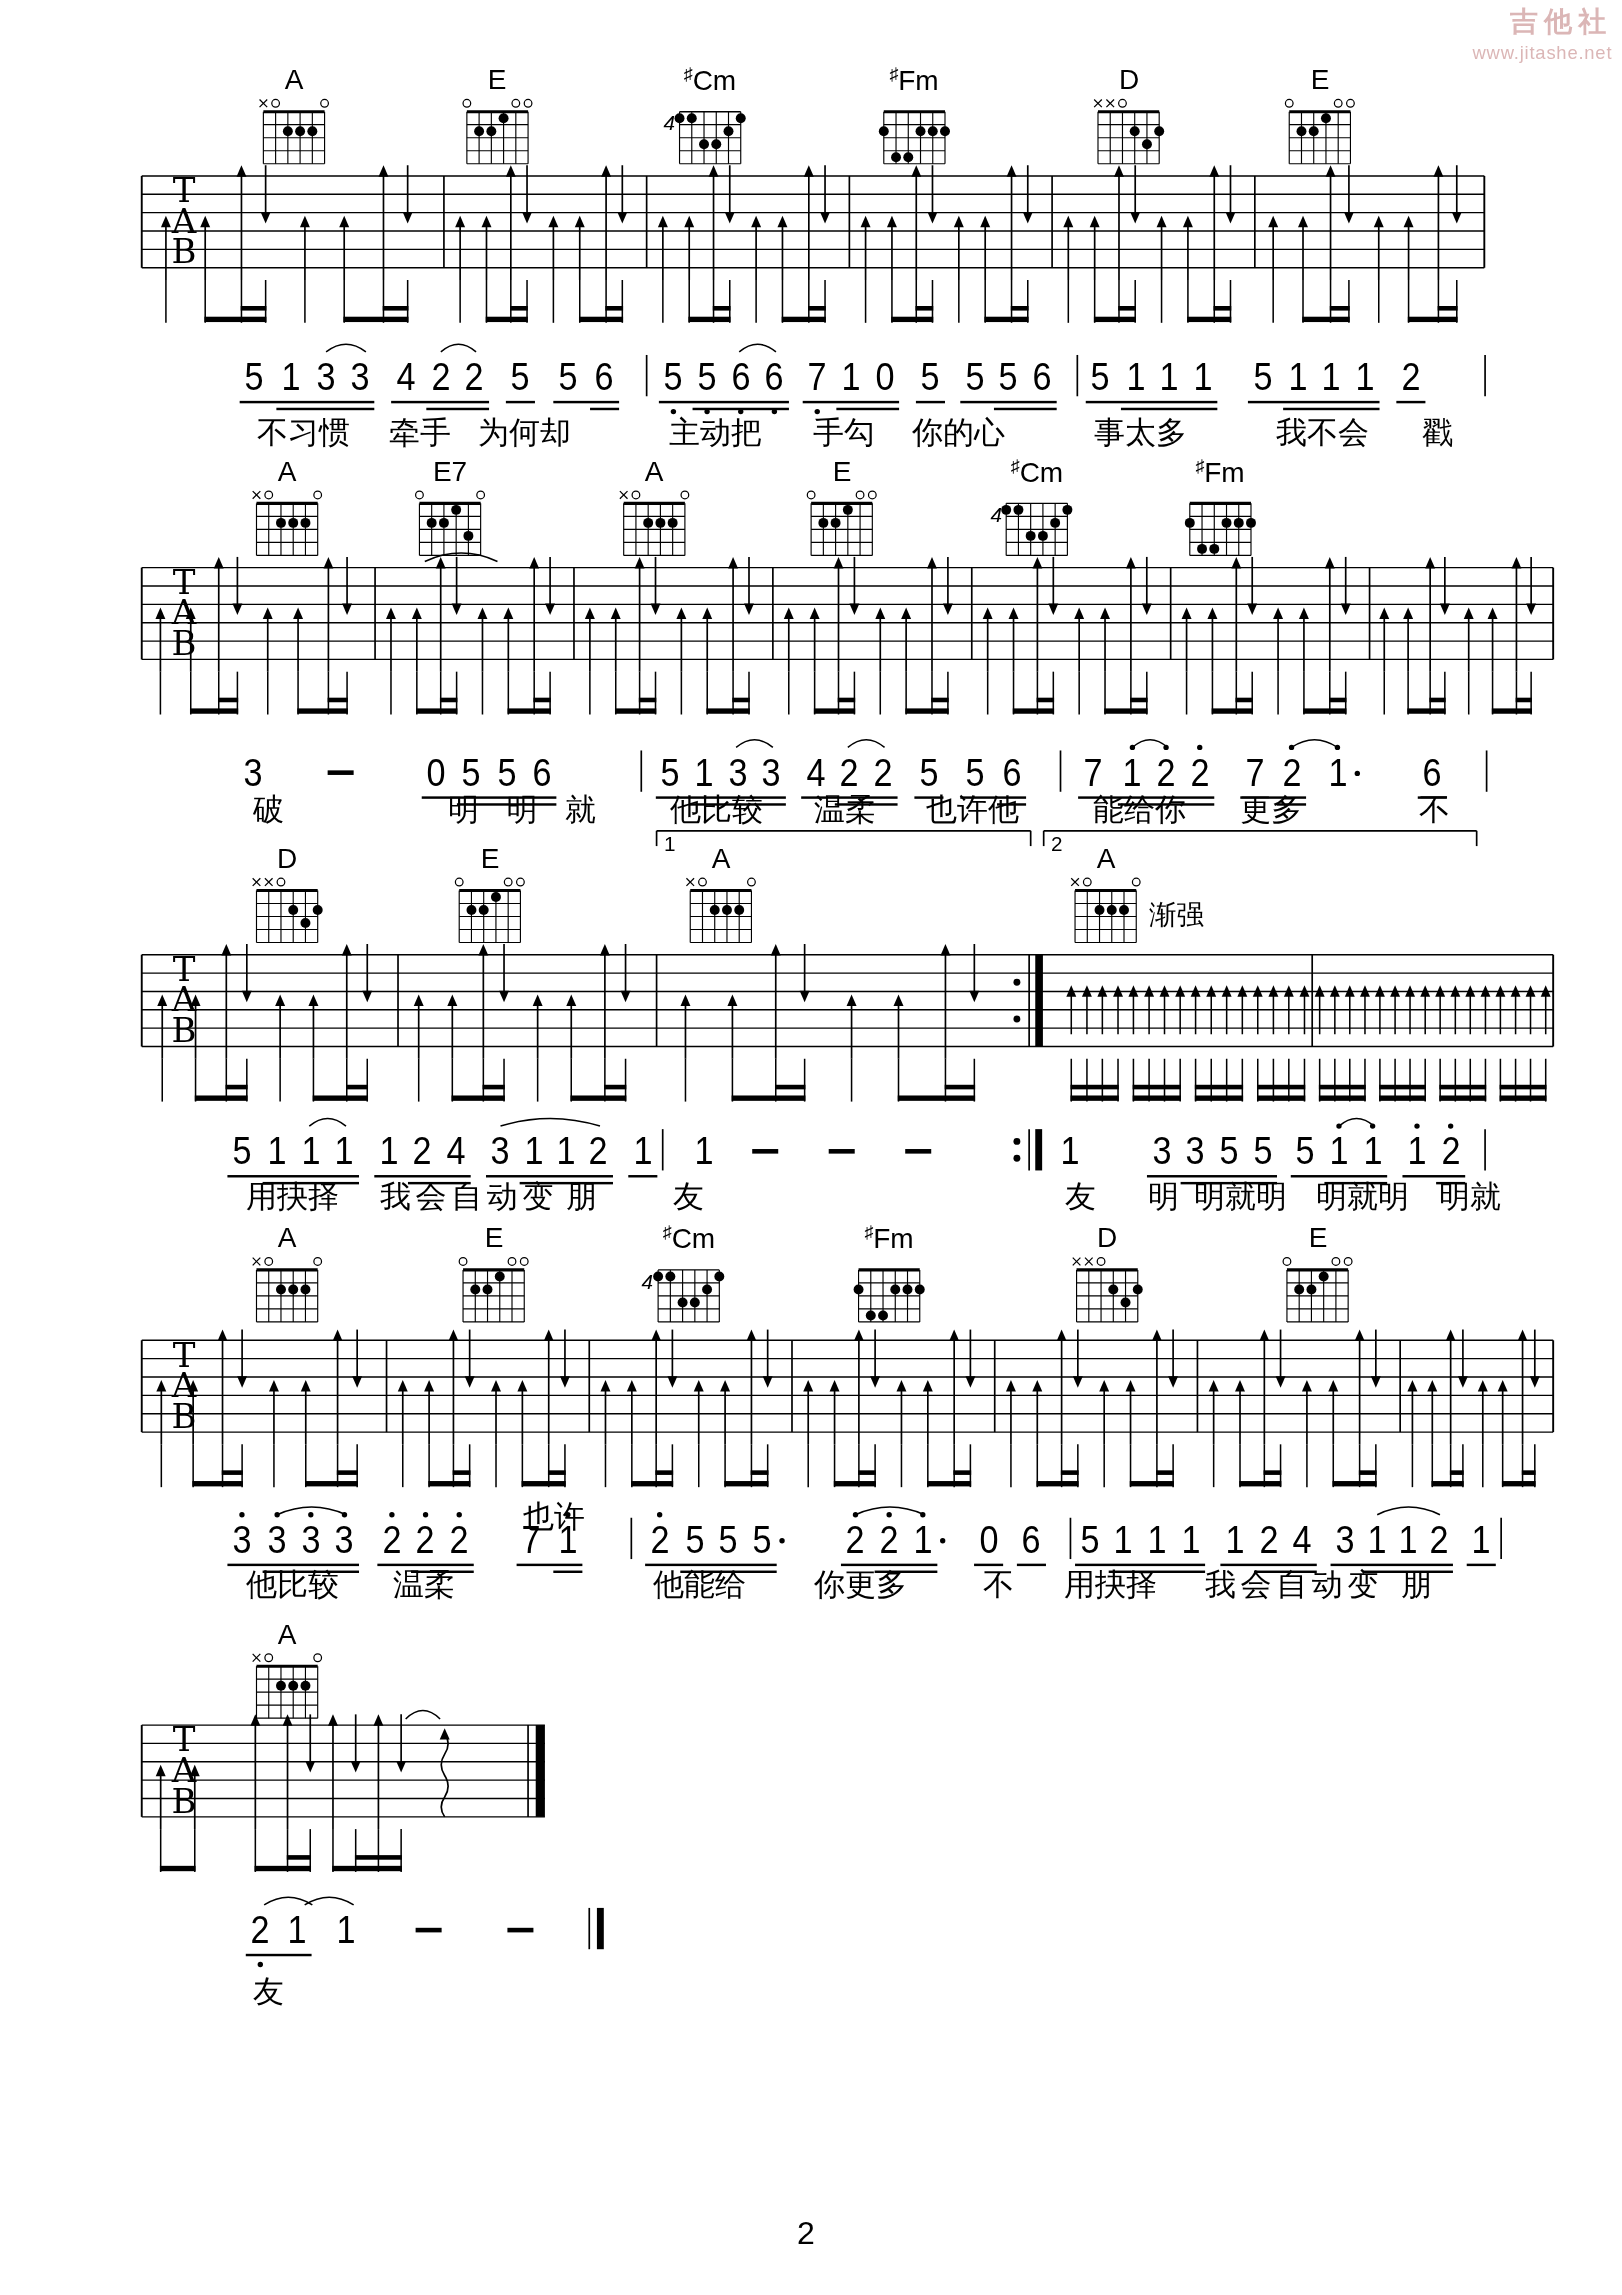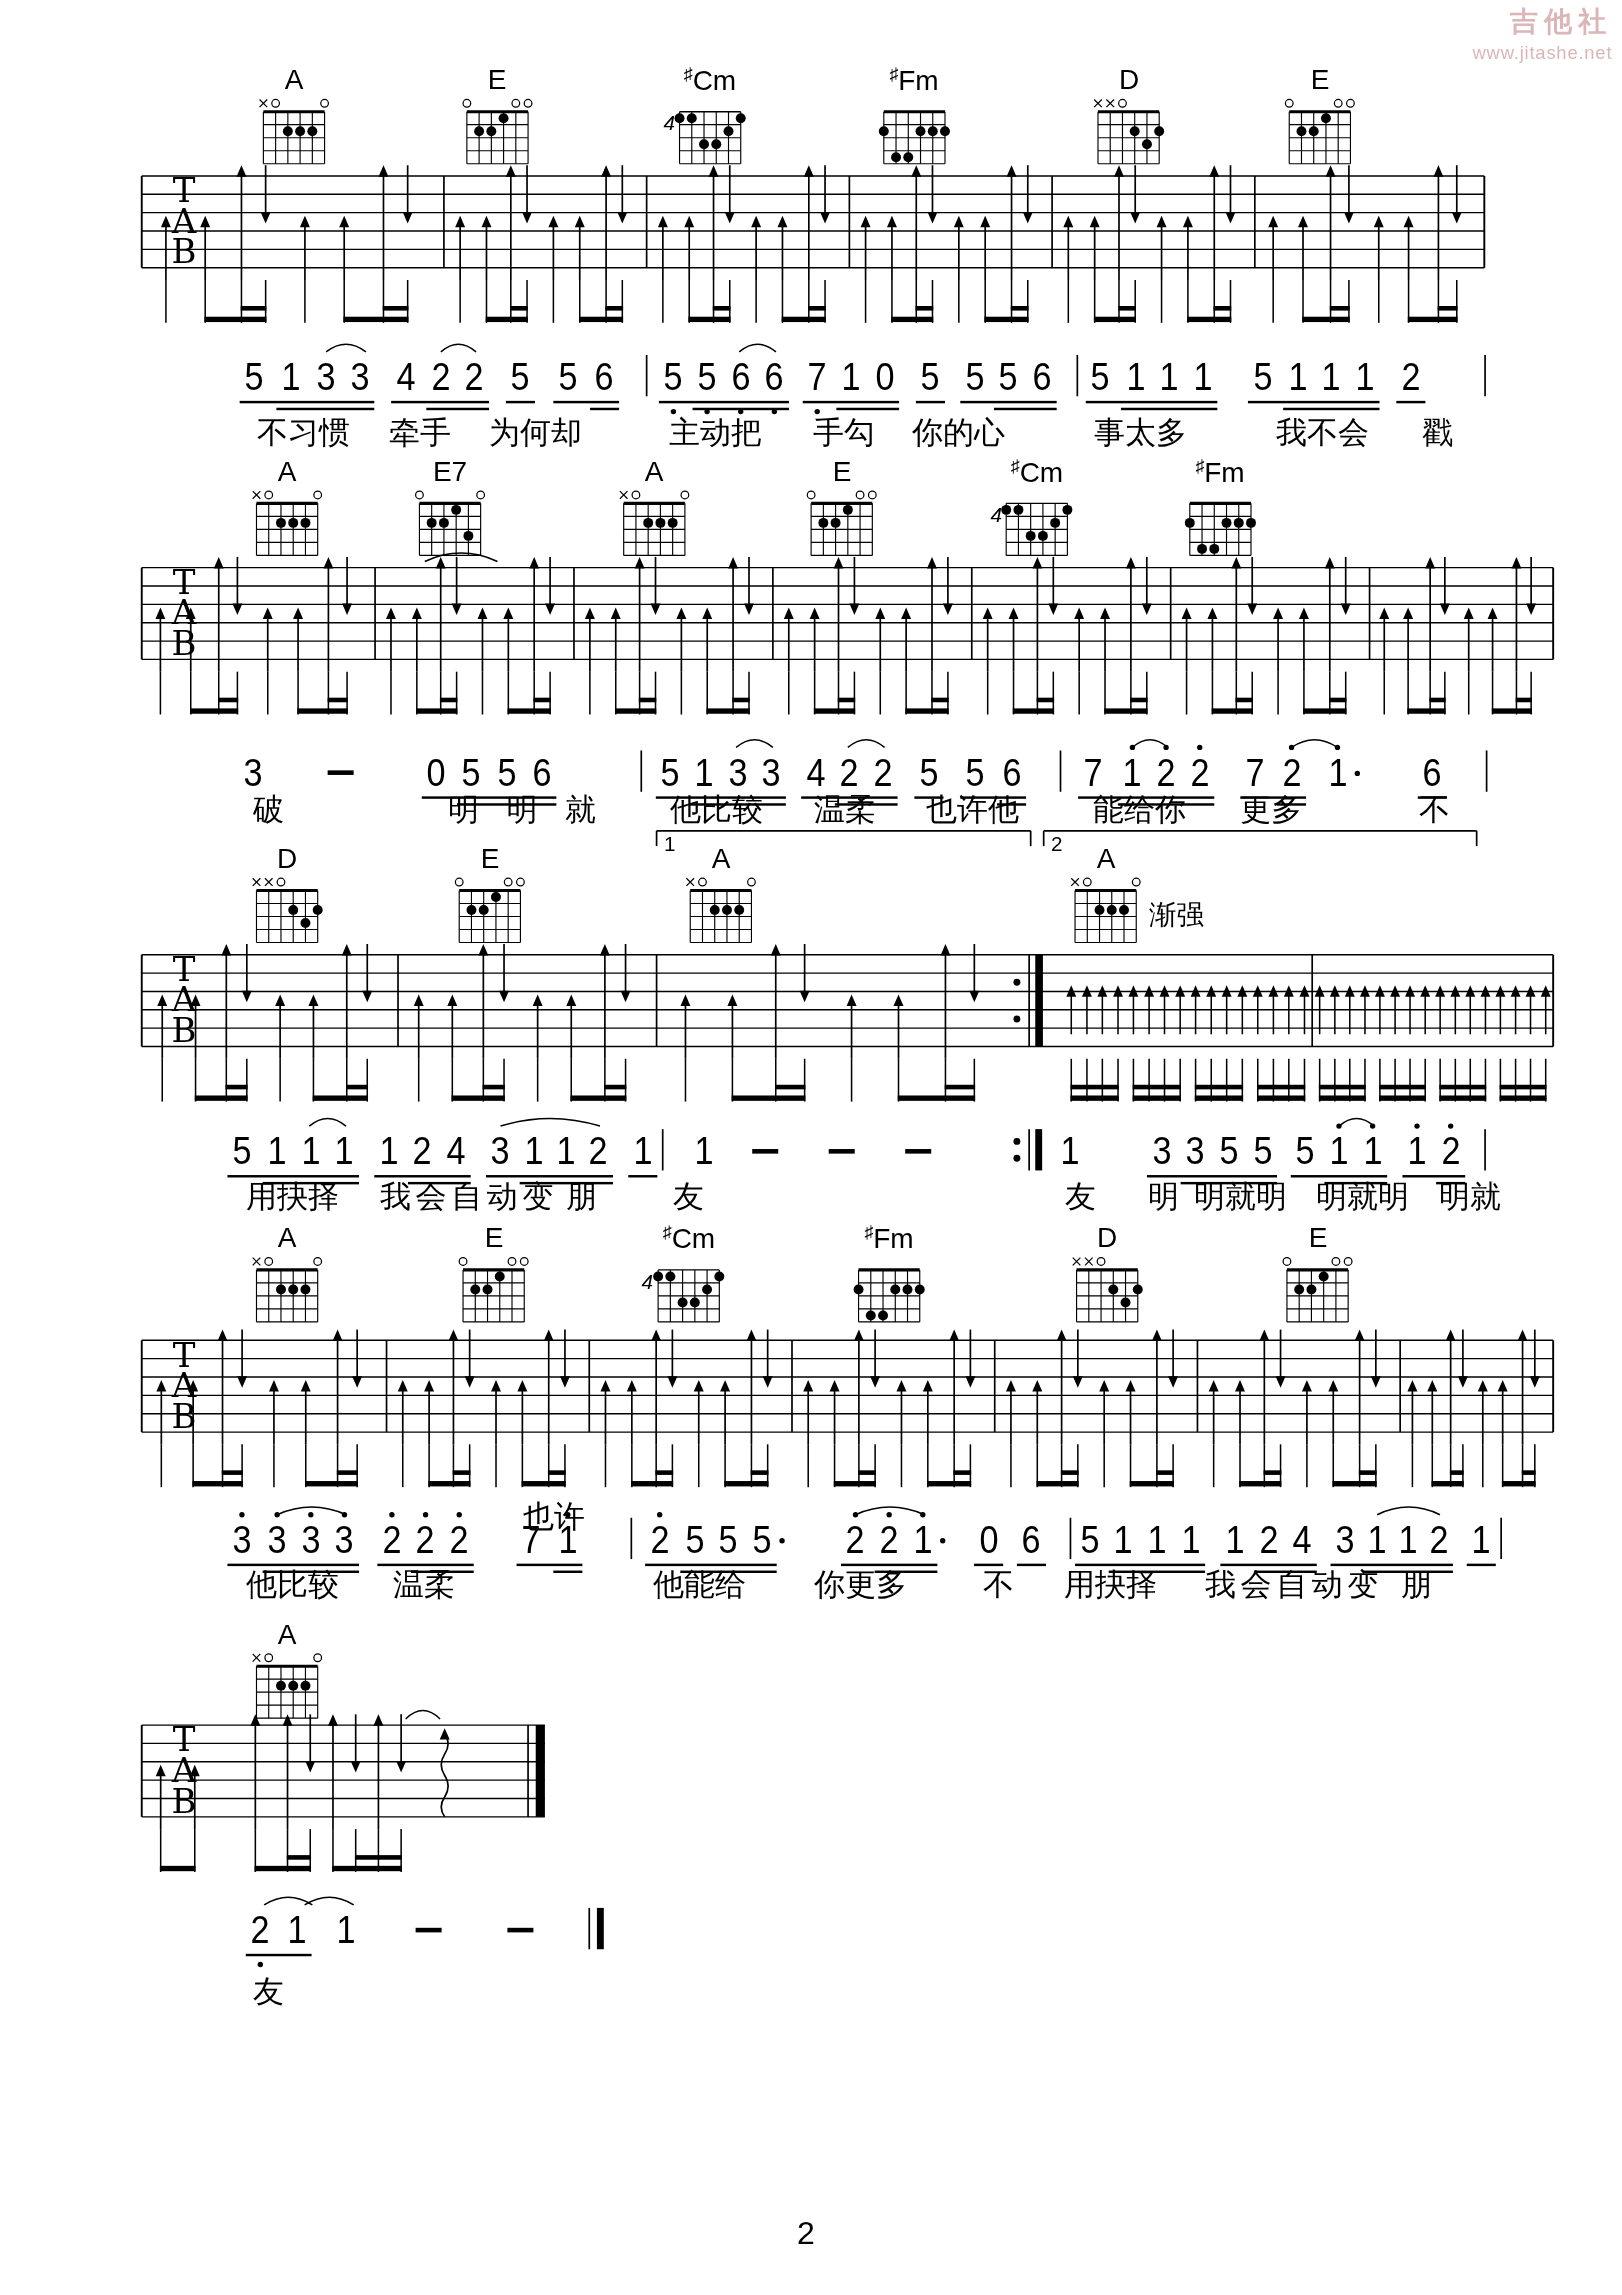--- a/index.html
+++ b/index.html
@@ -1495,21 +1495,21 @@
     <span class="t num" style="left: 1136px; top: 358px;">1</span>
     <span class="t num" style="left: 1169px; top: 358px;">1</span>
     <span class="t num" style="left: 1203px; top: 358px;">1</span>
     <span class="t num" style="left: 1263px; top: 358px;">5</span>
     <span class="t num" style="left: 1298px; top: 358px;">1</span>
     <span class="t num" style="left: 1331px; top: 358px;">1</span>
     <span class="t num" style="left: 1365px; top: 358px;">1</span>
     <span class="t num" style="left: 1411px; top: 358px;">2</span>
     <span class="t lyr" style="left: 257px; top: 417px;">不习惯</span>
     <span class="t lyr" style="left: 389px; top: 417px;">牵手</span>
-    <span class="t lyr" style="left: 489px; top: 417px; text-align: center;">为何却</span>
+    <span class="t lyr" style="left: 478px; top: 417px; text-align: center;">为何却</span>
     <span class="t lyr" style="left: 669px; top: 417px;">主动把</span>
     <span class="t lyr" style="left: 813px; top: 417px;">手勾</span>
     <span class="t lyr" style="left: 912px; top: 417px;">你的心</span>
     <span class="t lyr" style="left: 1094px; top: 417px;">事太多</span>
     <span class="t lyr" style="left: 1276px; top: 417px;">我不会</span>
     <span class="t lyr" style="left: 1422px; top: 417px;">戳</span>
     <span class="t num" style="left: 253px; top: 754px;">3</span>
     <span class="t num" style="left: 436px; top: 754px;">0</span>
     <span class="t num" style="left: 471px; top: 754px;">5</span>
     <span class="t num" style="left: 507px; top: 754px;">5</span>

